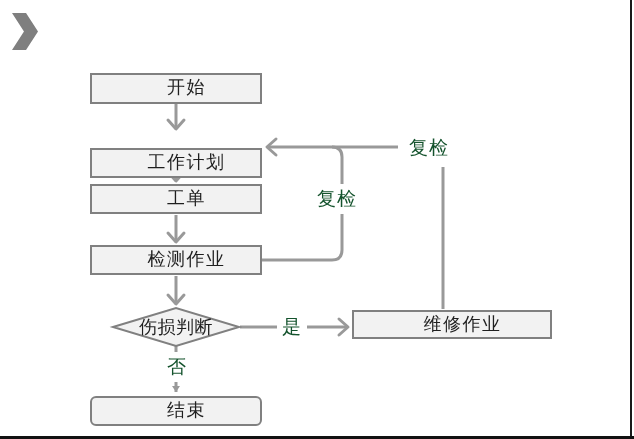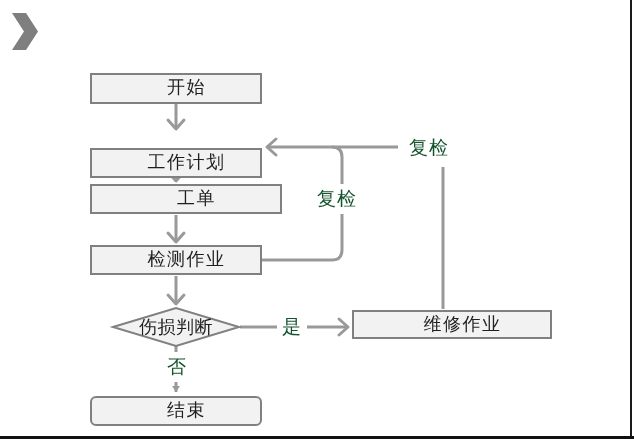--- a/index.html
+++ b/index.html
@@ -31,21 +31,21 @@
   
   .connectors{position:absolute;left:0;top:0;z-index:1;}
   .node{
     position:absolute;box-sizing:border-box;z-index:2;
     background:#f2f2f2;border:2px solid #808080;
     display:flex;align-items:flex-start;justify-content:center;
     font-size:18px;color:#1f1f1f;letter-spacing:1.5px;padding-left:21px;
   }
   .n-start  {left:90px; top:73px;  width:172px;height:31px;}
   .n-plan   {left:90px; top:131px; width:172px;height:30px;margin-top:17px;}
-  .n-order  {left:90px; top:184px; width:192px;height:30px;}
+  .n-order  {left:90px; top:184px; width:172px;height:30px;}
   .n-inspect{left:90px; top:245px; width:172px;height:30px;}
   .n-end    {left:90px; top:396px; width:172px;height:30px;border-radius:6px;}
   .n-repair {left:352px;top:310px; width:200px;height:29px;}
   .diamond-label{
     position:absolute;left:176px;top:327px;transform:translate(-50%,-50%);
     z-index:2;font-size:18px;color:#1f1f1f;letter-spacing:.5px;white-space:nowrap;
   }
   .edge-label{
     position:absolute;transform:translate(-50%,-50%);z-index:3;
     background:#ffffff;padding:2px 5px;font-size:19px;color:#14532d;

